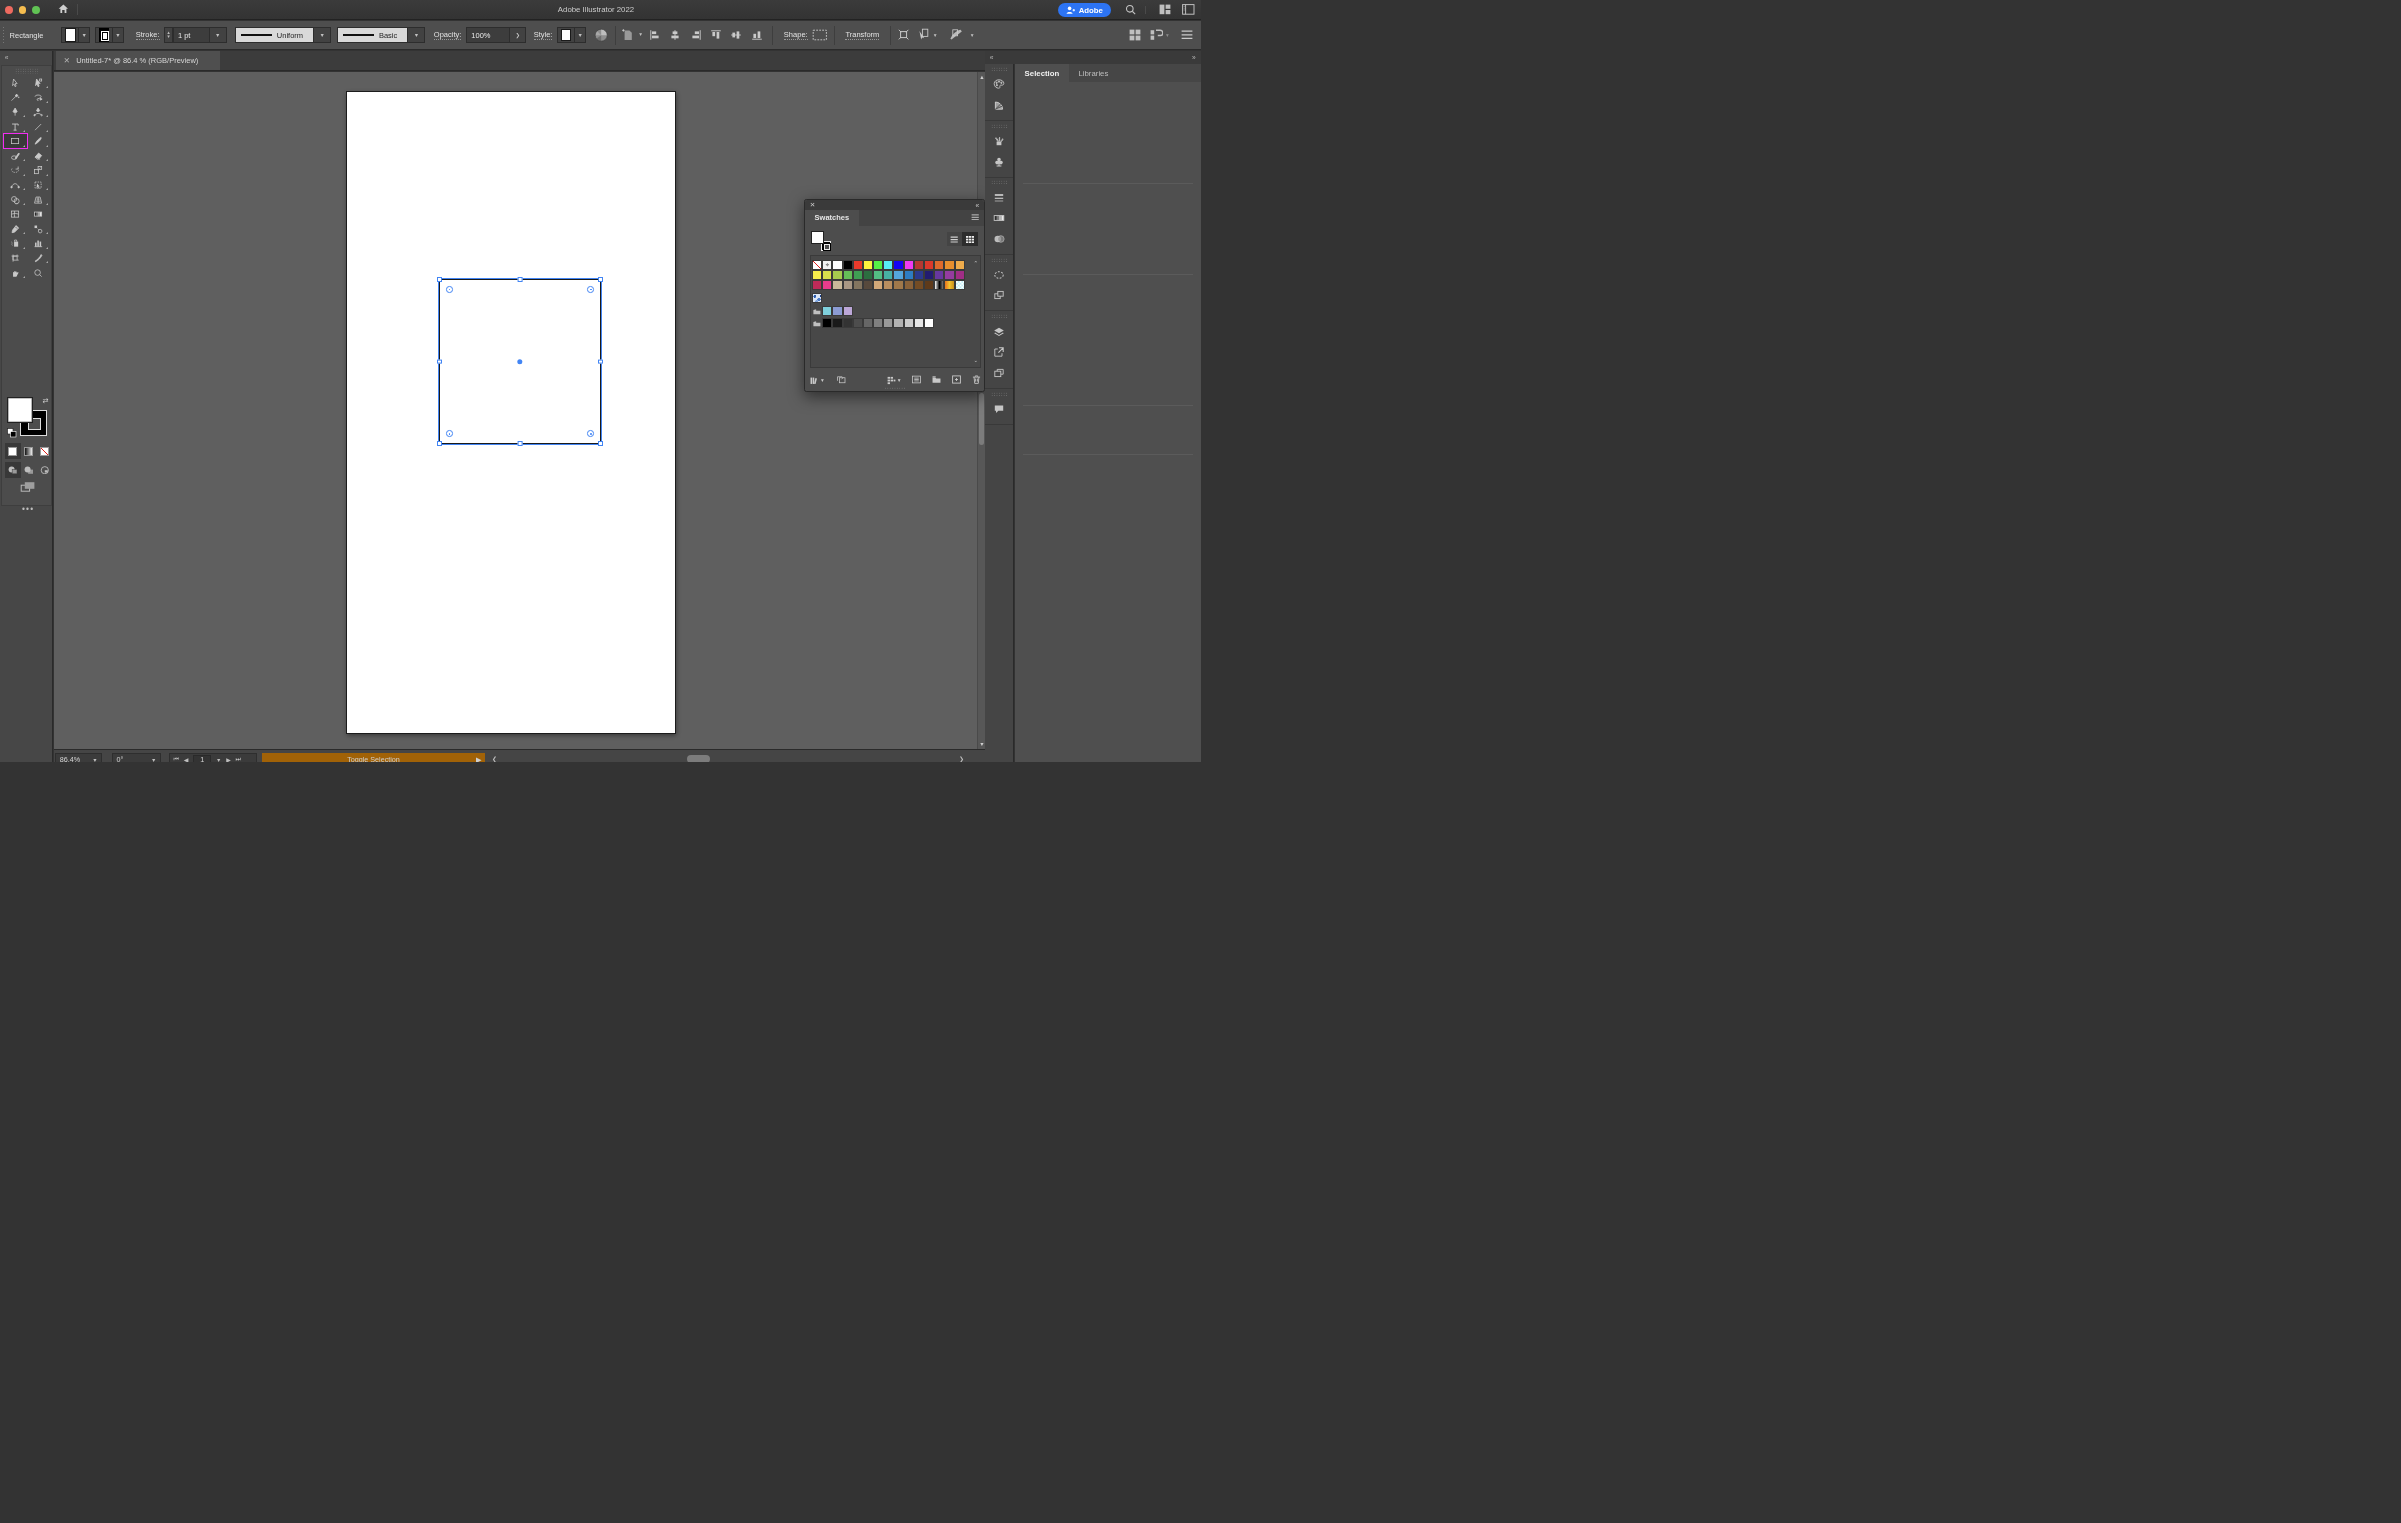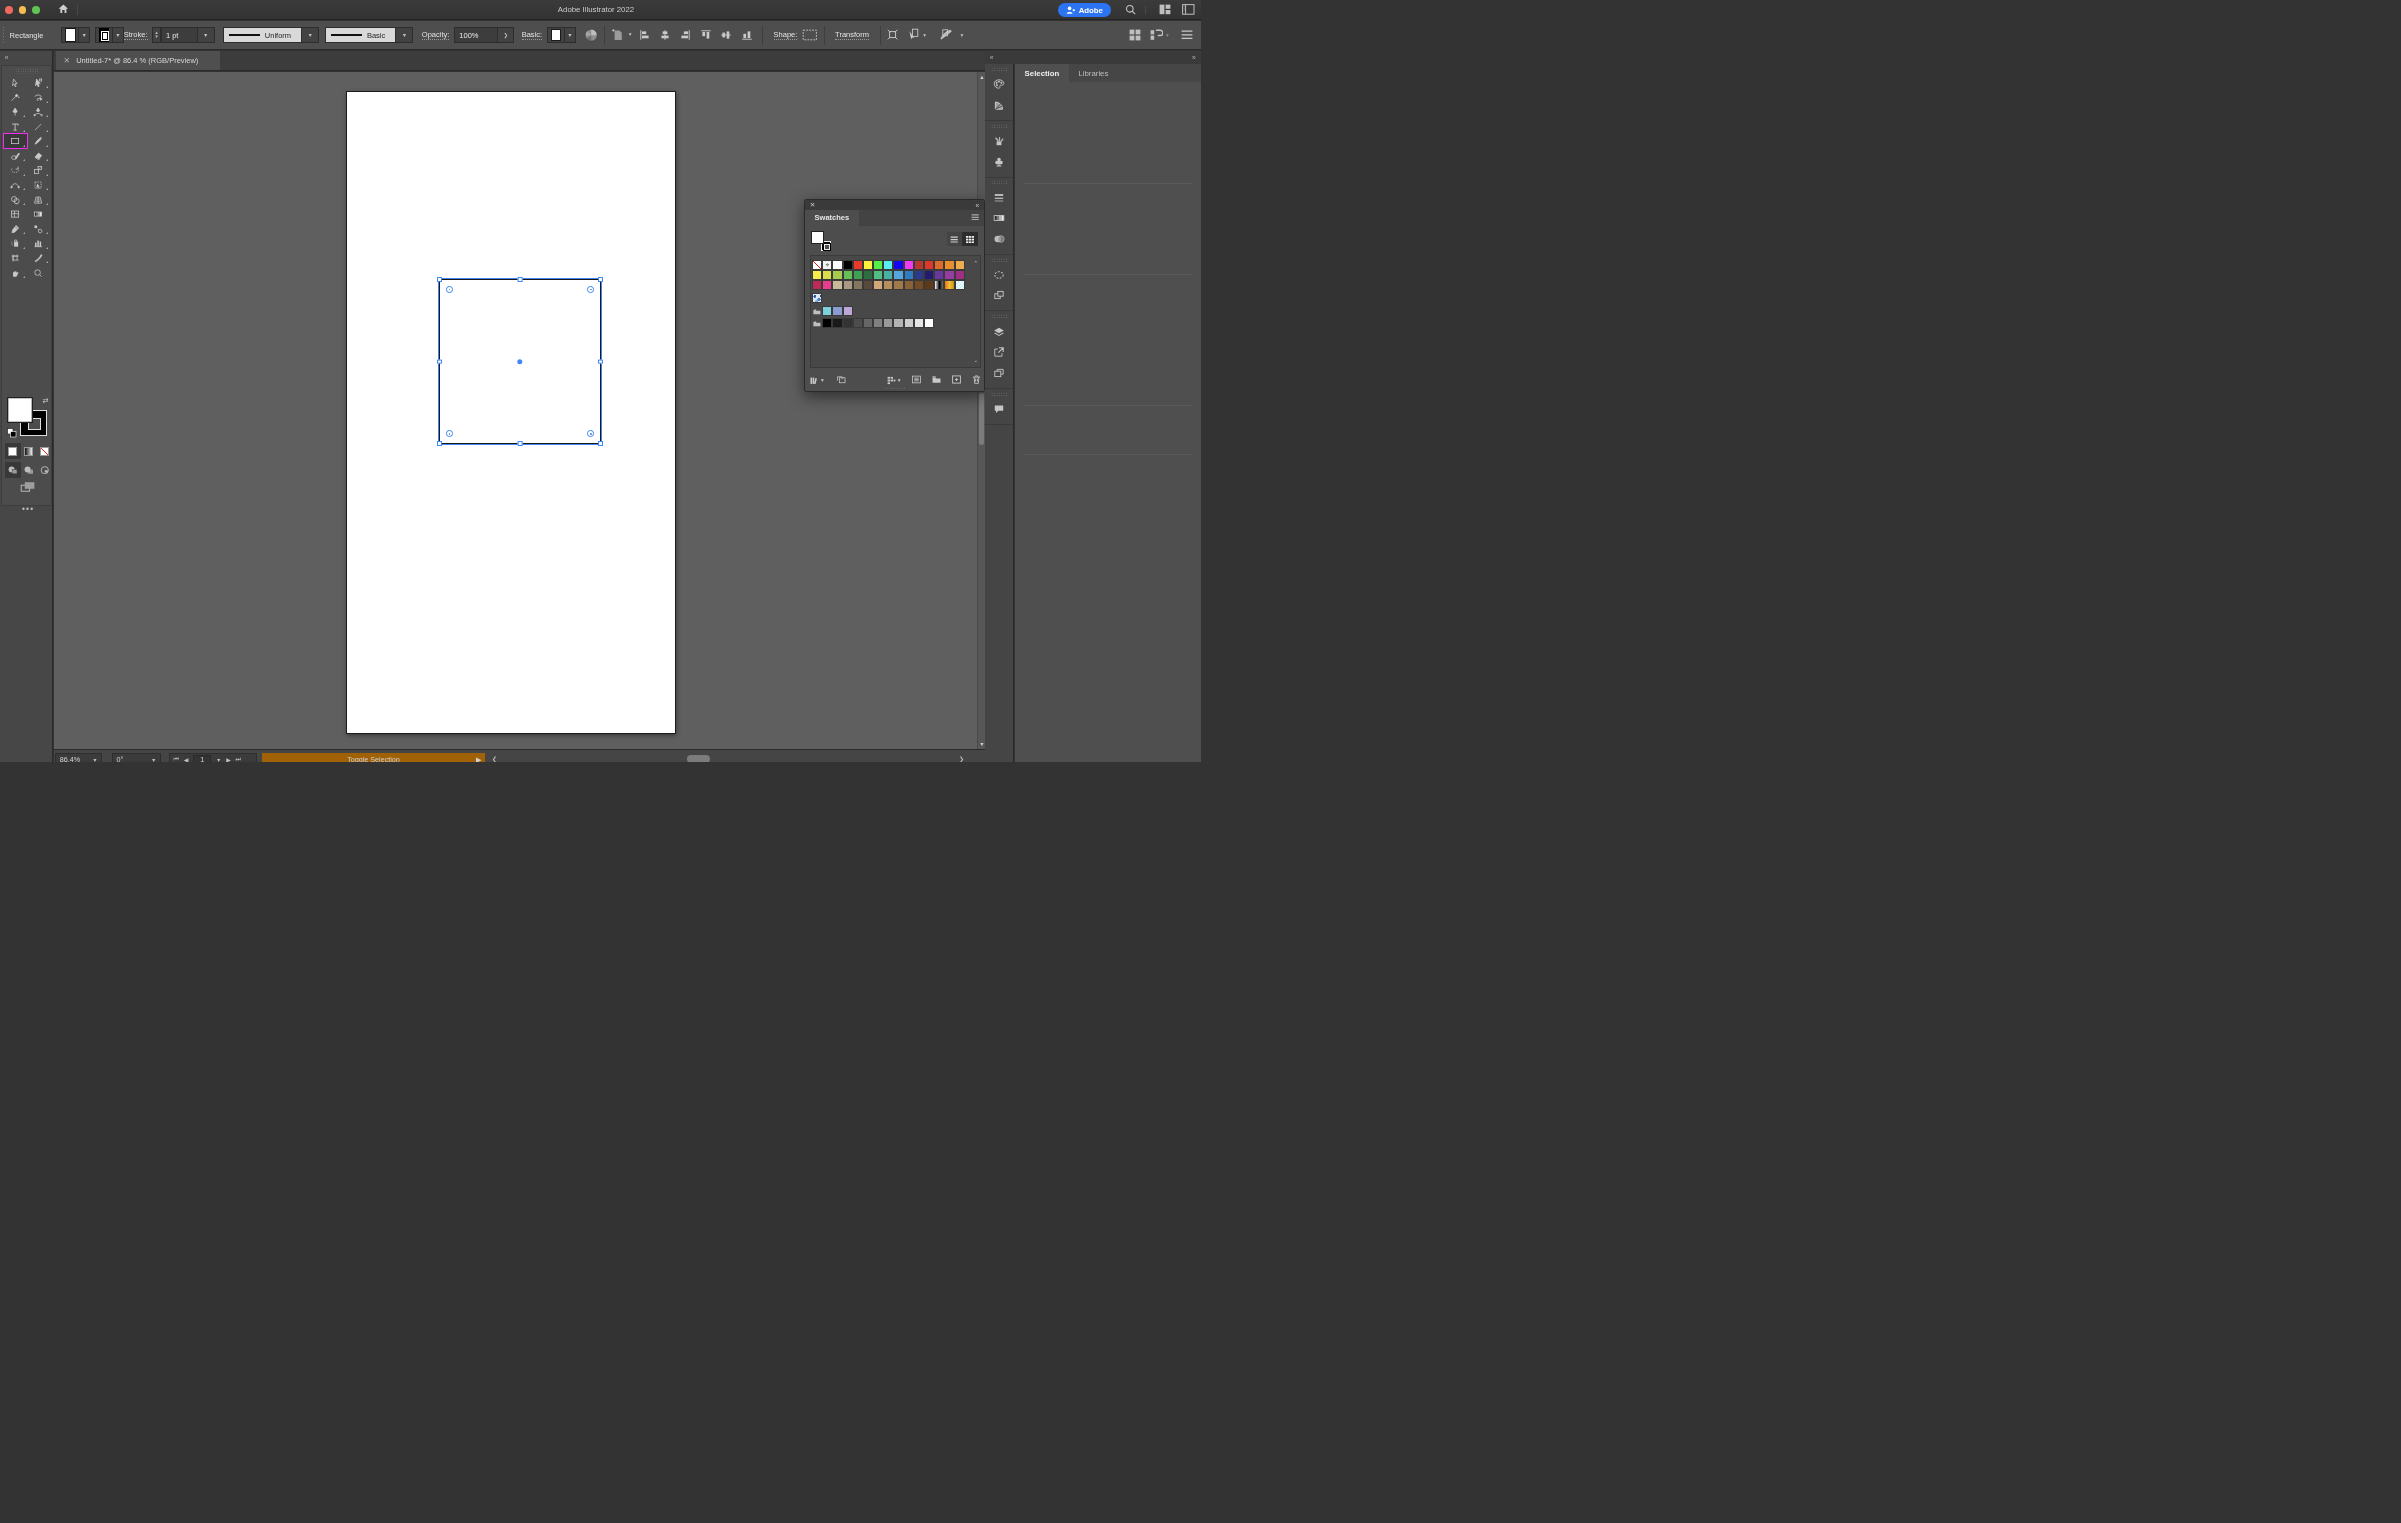--- a/index.html
+++ b/index.html
@@ -208,21 +208,21 @@
       </span>
   </span>
   <span class="cb-item" style="margin-left:4.8px">
     <span class="swatchbox">
         <span class="stroke-chip"></span>
       </span>
     <span class="swatchbox" style="border-left:none;width:10.8px">
         <span class="chev">▼</span>
       </span>
   </span>
-  <span class="cb-label dotted" style="margin-left:0">Stroke:</span>
+  <span class="cb-label dotted" style="margin-left:12px">Stroke:</span>
   <span class="cb-item">
     <span class="stepper">
         <span>▲</span>
         <span>▼</span>
       </span>
     <span class="field" style="width:37px">1 pt</span>
     <span class="dd">
         <span class="chev">▼</span>
       </span>
   </span>
@@ -244,21 +244,21 @@
         <span class="chev">▼</span>
       </span>
   </span>
   <span class="cb-label dotted" style="margin-left:8.4px">Opacity:</span>
   <span class="cb-item">
     <span class="field" style="width:44px">100%</span>
     <span class="dd">
         <span class="chev">❯</span>
       </span>
   </span>
-  <span class="cb-label dotted" style="margin-left:7.2px">Basic:</span>
+  <span class="cb-label dotted" style="margin-left:7.2px">Style:</span>
   <span class="cb-item">
     <span class="swatchbox">
         <span class="fill-chip" style="width:9.6px;height:12px"></span>
       </span>
     <span class="swatchbox" style="border-left:none;width:10.8px">
         <span class="chev">▼</span>
       </span>
   </span>
   <span class="mini-icon" style="margin-left:8.4px">
     <svg width="14.4" height="14.4" viewBox="0 0 24 24">

